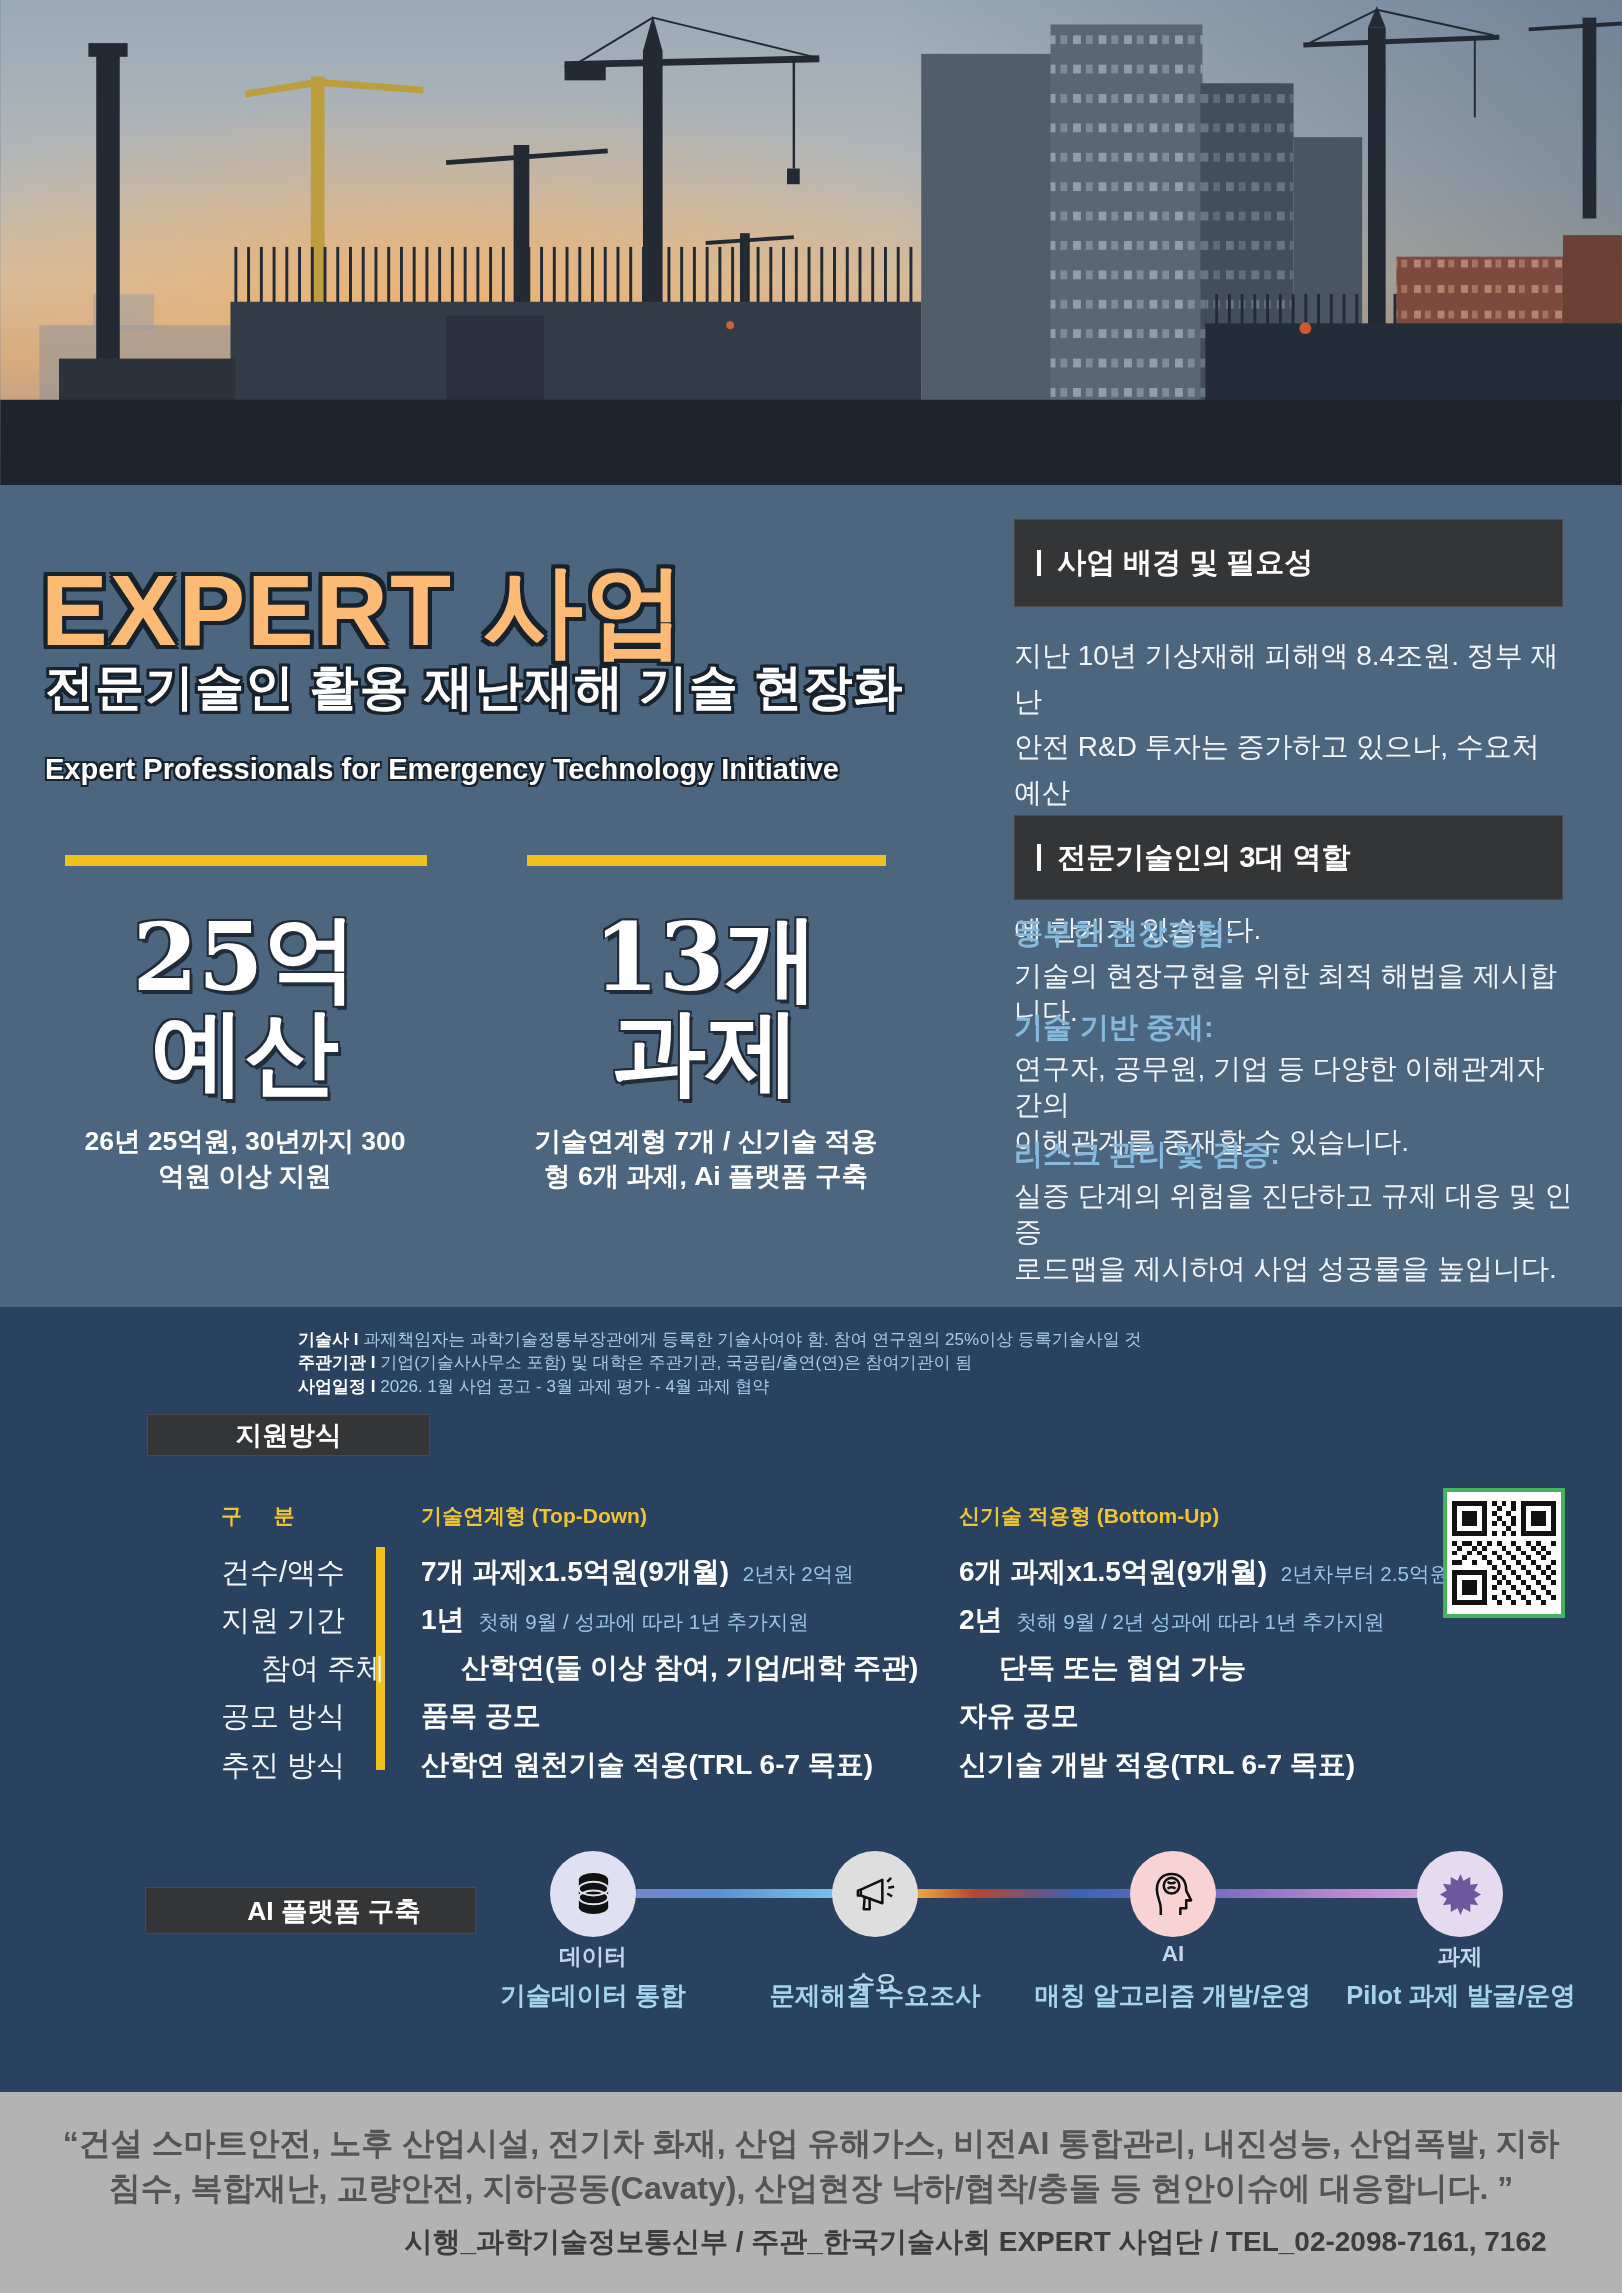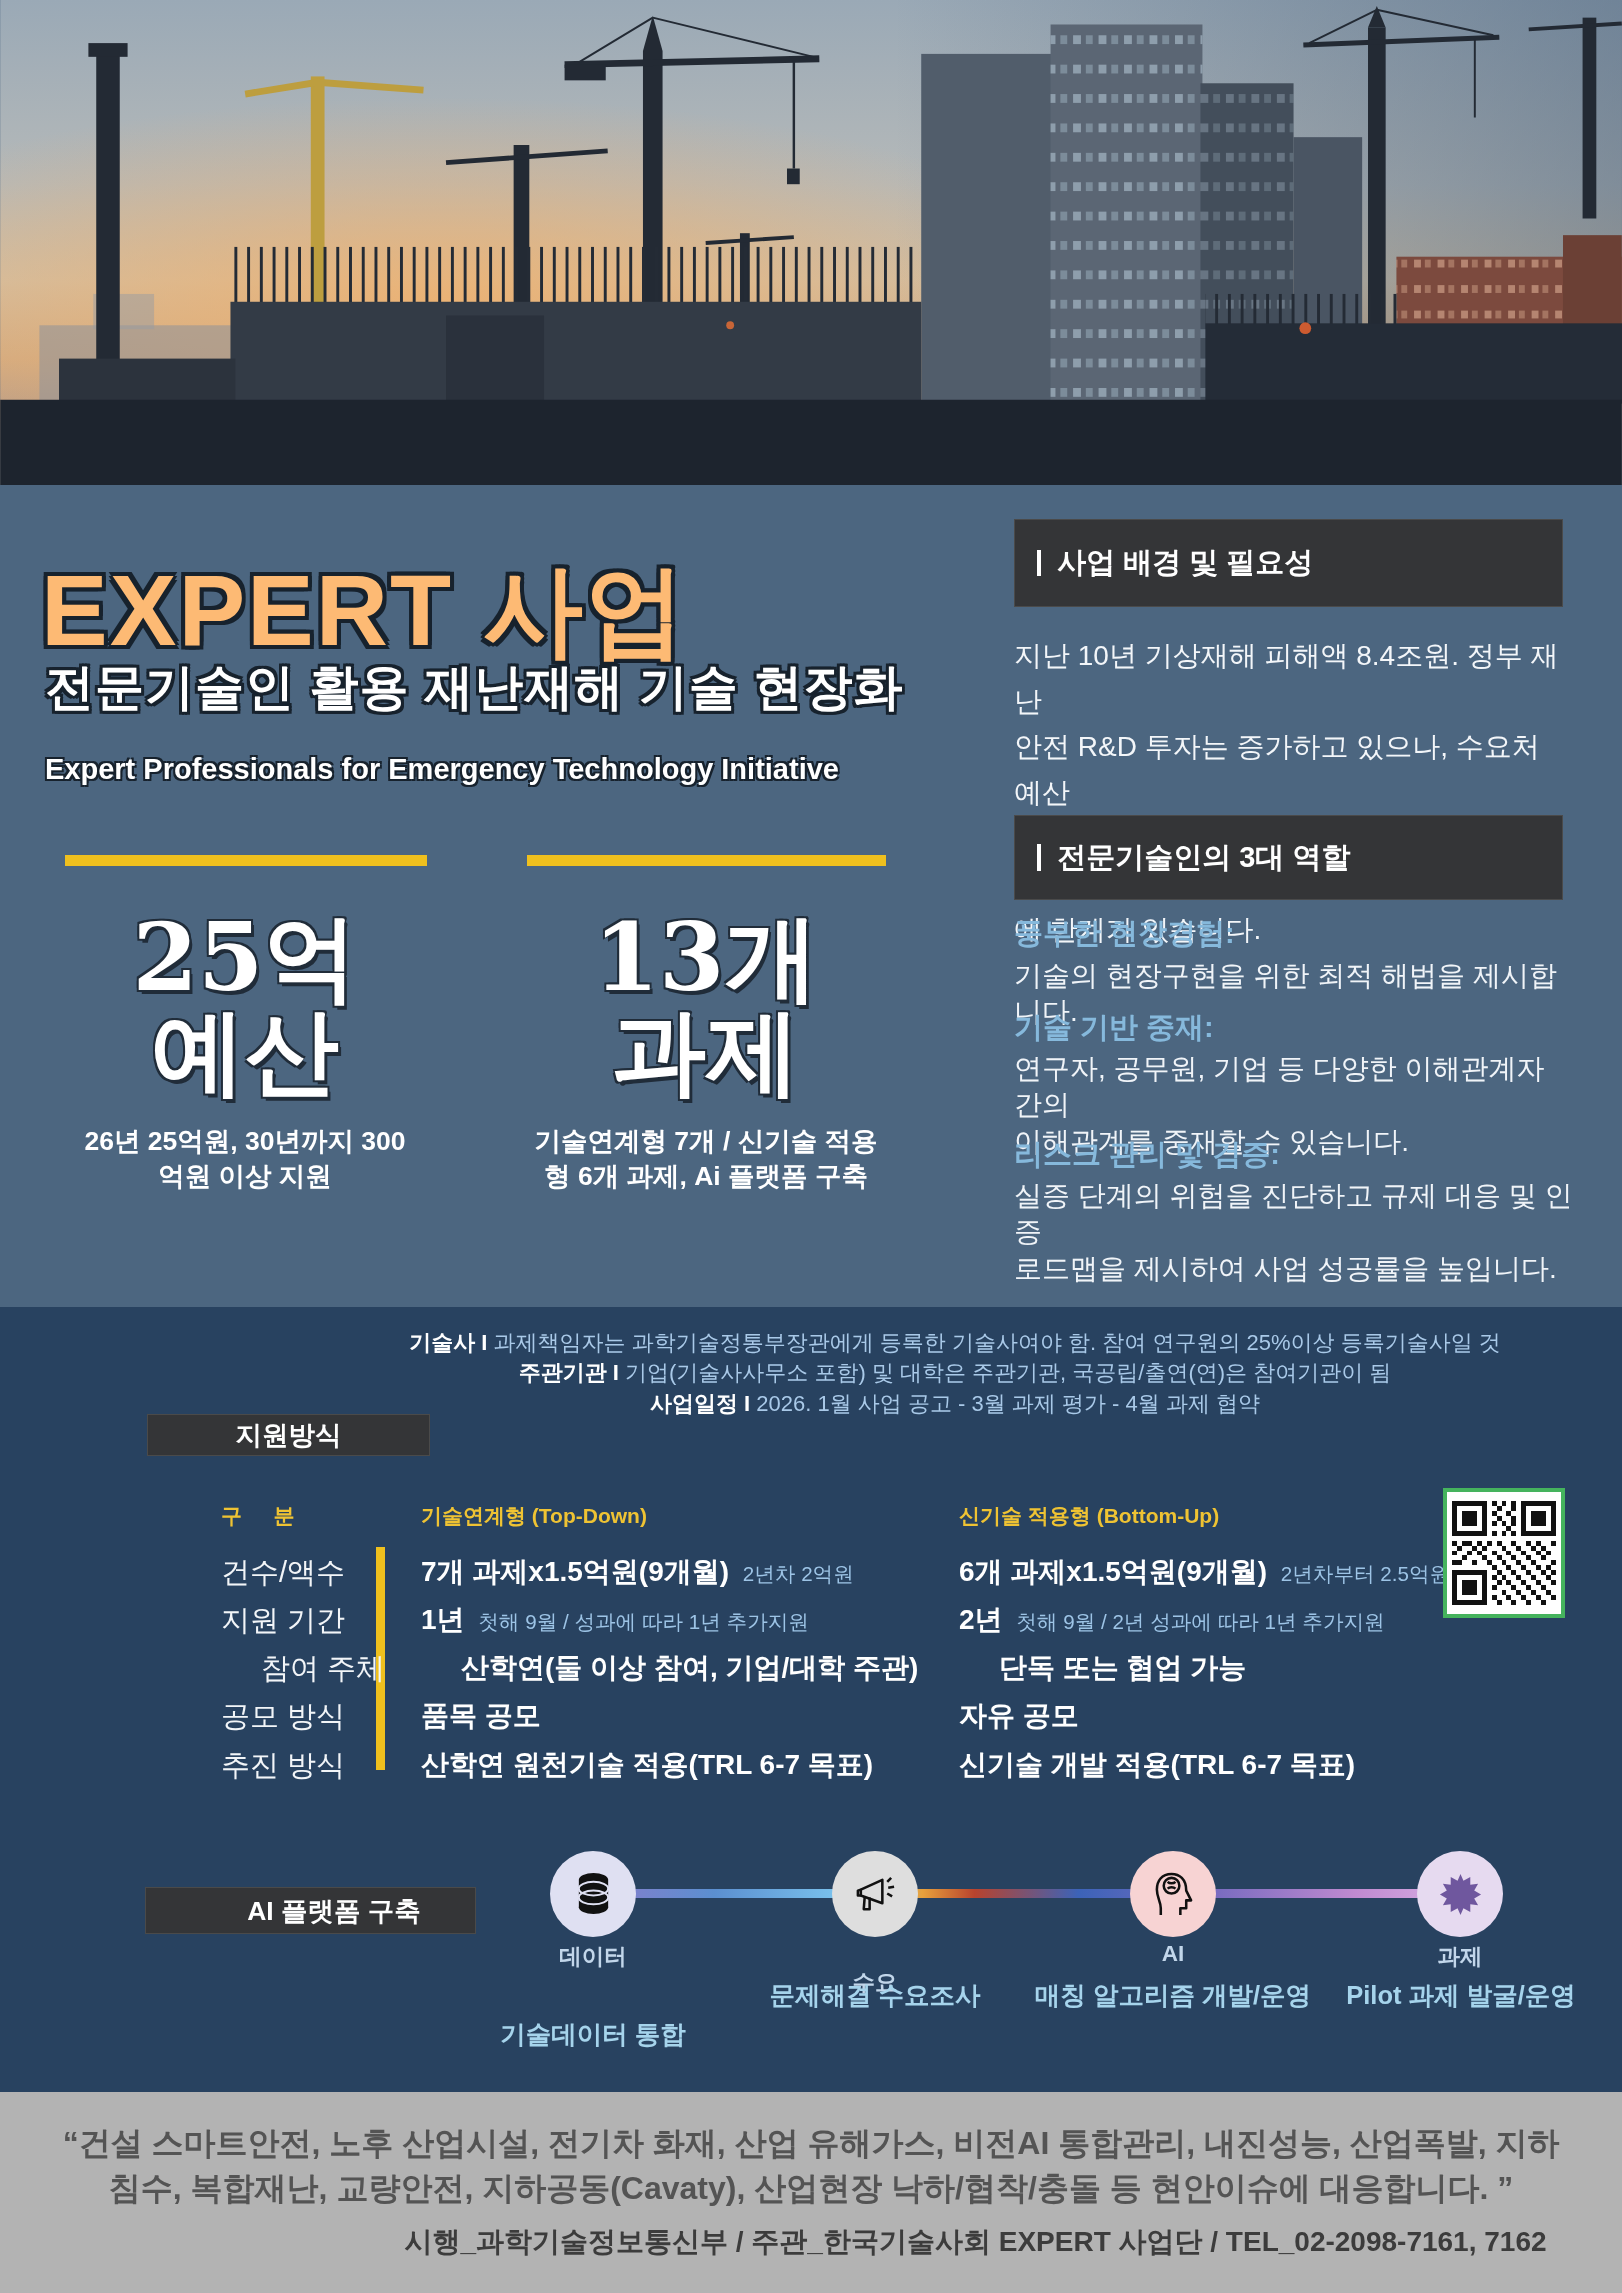--- a/index.html
+++ b/index.html
@@ -42,21 +42,21 @@
   .tick{display:inline-block;width:4.9px;height:26.5px;background:#fff;margin:0 15.7px 0 21.6px;}
   .col-body{left:1014px;width:561px;font-size:28px;color:#f3f6f9;line-height:1.63;}
   .body1{top:633px;}
   .role-head{left:1014px;width:549px;font-size:29px;font-weight:800;color:#86b9dc;}
   .role-body{left:1014px;width:561px;font-size:28px;color:#f0f4f8;line-height:1.30;}
   .rh1{top:914px;} .rb1{top:958px;}
   .rh2{top:1008px;} .rb2{top:1051px;}
   .rh3{top:1135px;} .rb3{top:1178px;}
 
   
-  .notice{left:308px;top:1328px;width:1294px;text-align:center;font-size:22px;line-height:1.38;color:#a9c9e8;font-weight:500;}
+  .notice{left:298px;top:1328px;width:1294px;text-align:left;font-size:17px;line-height:1.38;color:#a9c9e8;font-weight:500;}
   .notice b{color:#ffffff;font-weight:800;}
 
   
   .label-box{font-size:26.5px;justify-content:center;}
   .support-box{left:147px;top:1414px;width:281px;height:40px;}
   .ai-box{left:145px;top:1887px;width:282px;height:45px;padding-left:47px;}
   .th{font-size:21px;font-weight:800;color:#efc333;}
   .th-gubun{left:221px;top:1502px;}
   .th-col1{left:421px;top:1502px;}
   .th-col2{left:959px;top:1502px;}
@@ -73,21 +73,21 @@
 
   
   .flow-line{left:593px;top:1889px;width:867px;height:8.8px;border-radius:4.9px;
     background:linear-gradient(90deg,#8a7ccb 0%,#5b8fd0 14%,#7ec8f0 30%,#e8a13c 38%,#b8432e 44%,#3c63b8 56%,#7a6cc0 72%,#c08ad0 88%,#d7aee4 100%);}
   .circle{width:86px;height:86px;border-radius:50%;top:1851px;display:flex;align-items:center;justify-content:center;}
   .c1{left:550px;background:#dfe0f2;} .c2{left:832px;background:#dedede;}
   .c3{left:1130px;background:#f7d3d3;} .c4{left:1417px;background:#e6daf0;}
   .step-name{top:1941px;width:196px;text-align:center;font-size:22.5px;font-weight:800;color:#c2d6ea;}
   .step-cap{top:1978px;width:314px;text-align:center;font-size:25.5px;font-weight:800;color:#a6d4ec;}
   .n1{left:495px;} .n2{left:777px;margin-top:26px;} .n3{left:1075px;} .n4{left:1362px;}
-  .p1{left:436px;margin-top:39px;} .p2{left:718px;} .p3{left:1016px;} .p4{left:1304px;}
+  .p1{left:436px;} .p2{left:718px;} .p3{left:1016px;} .p4{left:1304px;}
 
   
   .quote{left:19.6px;top:2121px;width:1583px;text-align:center;font-size:32px;font-weight:800;color:#545454;line-height:1.42;}
   .credits{left:353px;top:2223px;width:1245px;text-align:center;font-size:28px;font-weight:800;color:#3c3c3c;}
 </style>
 </head>
 <body>
 
 <div class="page">
 

